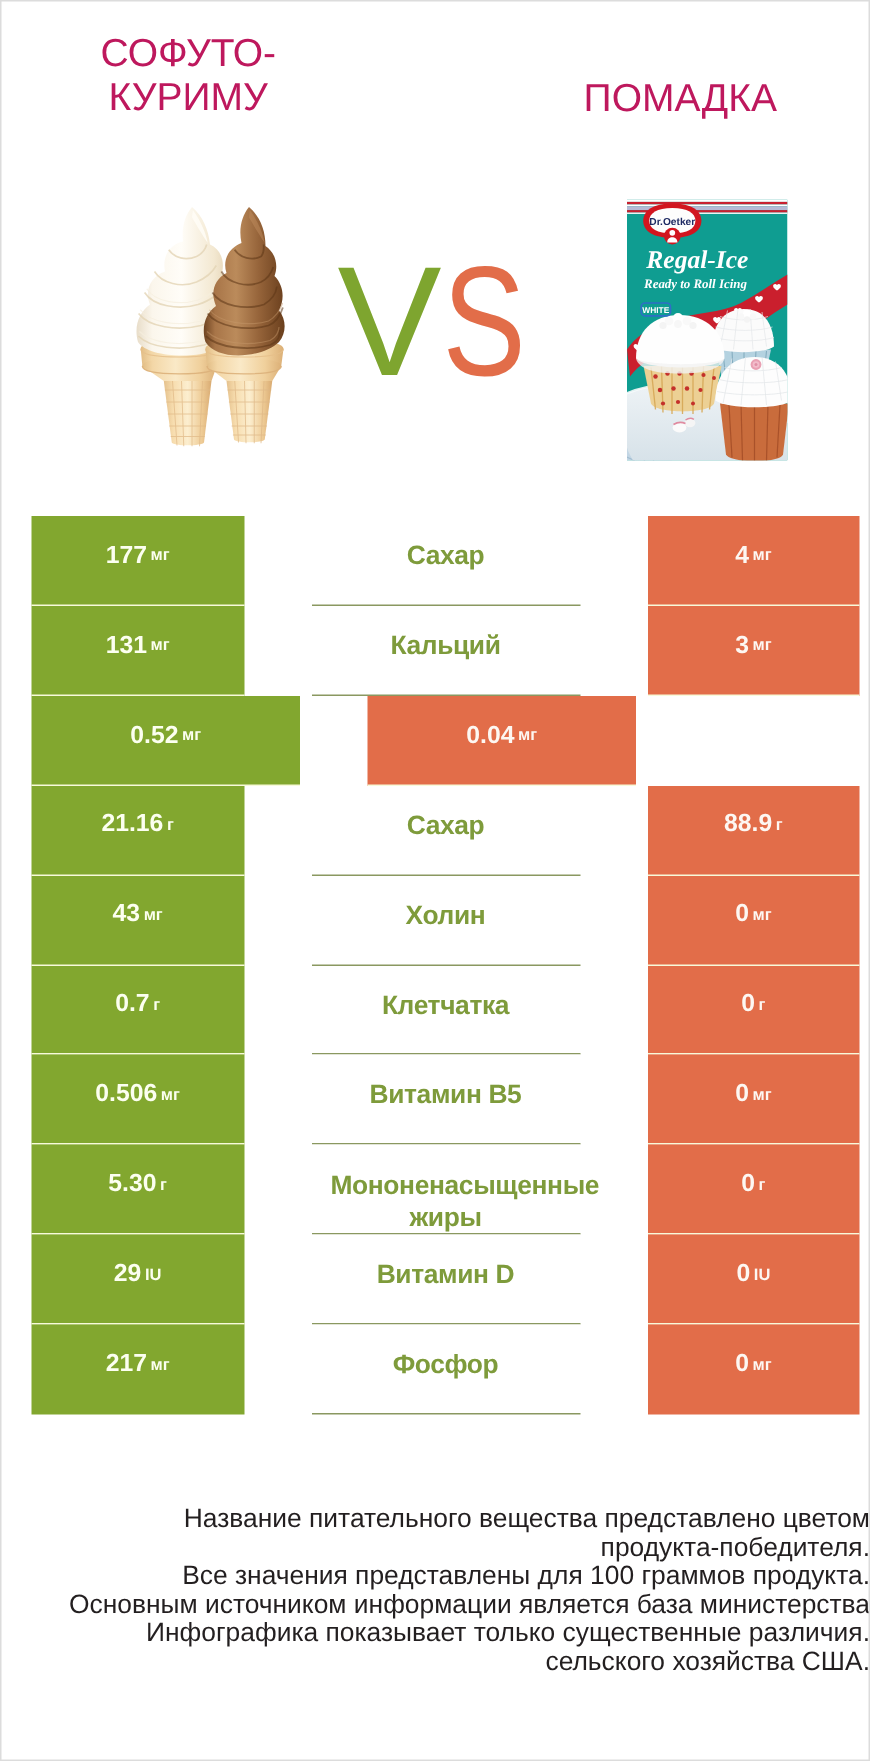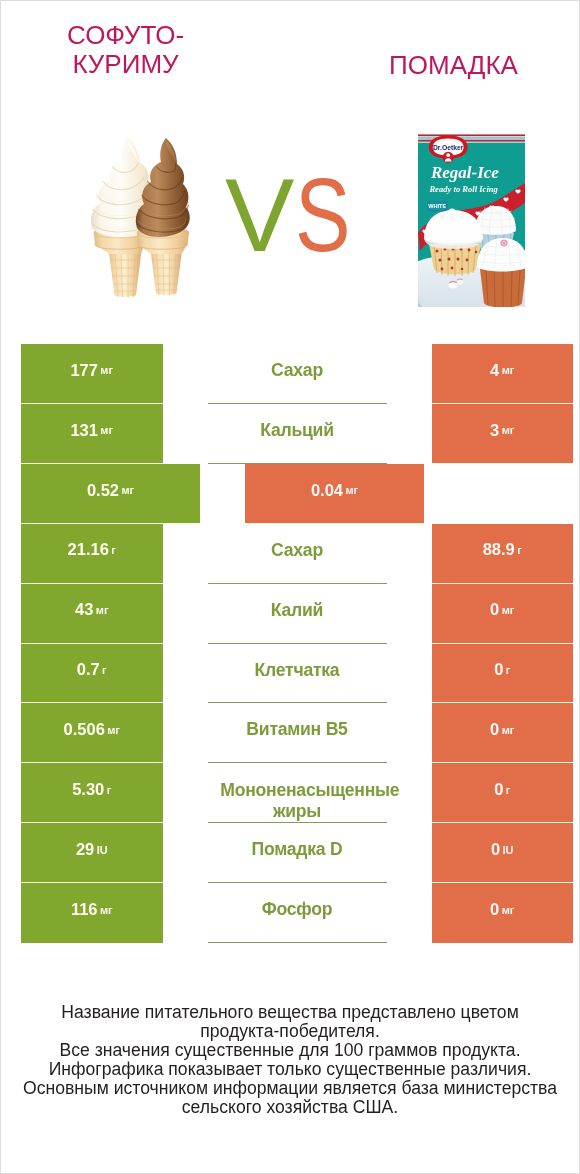--- a/index.html
+++ b/index.html
@@ -44,21 +44,21 @@
   .cell-mid .lbl{width:179px;display:block;}
   .cell-mid .lbl .ln{display:block;white-space:nowrap;}
   .cell-mid .lbl .ln.over{position:relative;left:12.8px;}
   .cell-mid.multi{align-items:flex-start;padding-top:17px;padding-bottom:0;}
   .unit{font-size:11px;margin-left:2.4px;}
 
   
   #footer{position:absolute;left:0;top:1003px;width:580px;text-align:center;
     color:#231F20;font-family:"Liberation Sans",sans-serif;font-weight:400;
     font-size:17.6px;line-height:19.0px;}
-  #footer div{white-space:nowrap;}
+  #footer div{white-space:nowrap;text-align:right;}
 </style>
 </head>
 <body>
 
 <div class="page">
 
   <div id="page-border"></div>
 
   <div class="title" id="title-left">Софуто-куриму</div>
   <div class="title" id="title-right">Помадка</div>
@@ -390,21 +390,21 @@
           <span class="unit">г</span>
         </div>
       </div>
       <div class="row">
         <div class="cell cell-left">
           <span class="num">43</span>
           <span class="unit">мг</span>
         </div>
         <div class="cell cell-mid">
           <span class="lbl">
-            <span class="ln">Калий</span>
+            <span class="ln">Холин</span>
           </span>
         </div>
         <div class="cell cell-right">
           <span class="num">0</span>
           <span class="unit">мг</span>
         </div>
       </div>
       <div class="row">
         <div class="cell cell-left">
           <span class="num">0.7</span>
@@ -451,46 +451,46 @@
           <span class="unit">г</span>
         </div>
       </div>
       <div class="row">
         <div class="cell cell-left">
           <span class="num">29</span>
           <span class="unit">IU</span>
         </div>
         <div class="cell cell-mid">
           <span class="lbl">
-            <span class="ln">Помадка D</span>
+            <span class="ln">Витамин D</span>
           </span>
         </div>
         <div class="cell cell-right">
           <span class="num">0</span>
           <span class="unit">IU</span>
         </div>
       </div>
       <div class="row">
         <div class="cell cell-left">
-          <span class="num">116</span>
+          <span class="num">217</span>
           <span class="unit">мг</span>
         </div>
         <div class="cell cell-mid">
           <span class="lbl">
             <span class="ln">Фосфор</span>
           </span>
         </div>
         <div class="cell cell-right">
           <span class="num">0</span>
           <span class="unit">мг</span>
         </div>
       </div>
     </div>
 
   <div id="footer">
     <div>Название питательного вещества представлено цветом</div>
     <div>продукта-победителя.</div>
-    <div>Все значения существенные для 100 граммов продукта.</div>
+    <div>Все значения представлены для 100 граммов продукта.</div>
+    <div>Основным источником информации является база министерства</div>
     <div>Инфографика показывает только существенные различия.</div>
-    <div>Основным источником информации является база министерства</div>
     <div>сельского хозяйства США.</div>
   </div>
 </div>
 
 </body></html>

